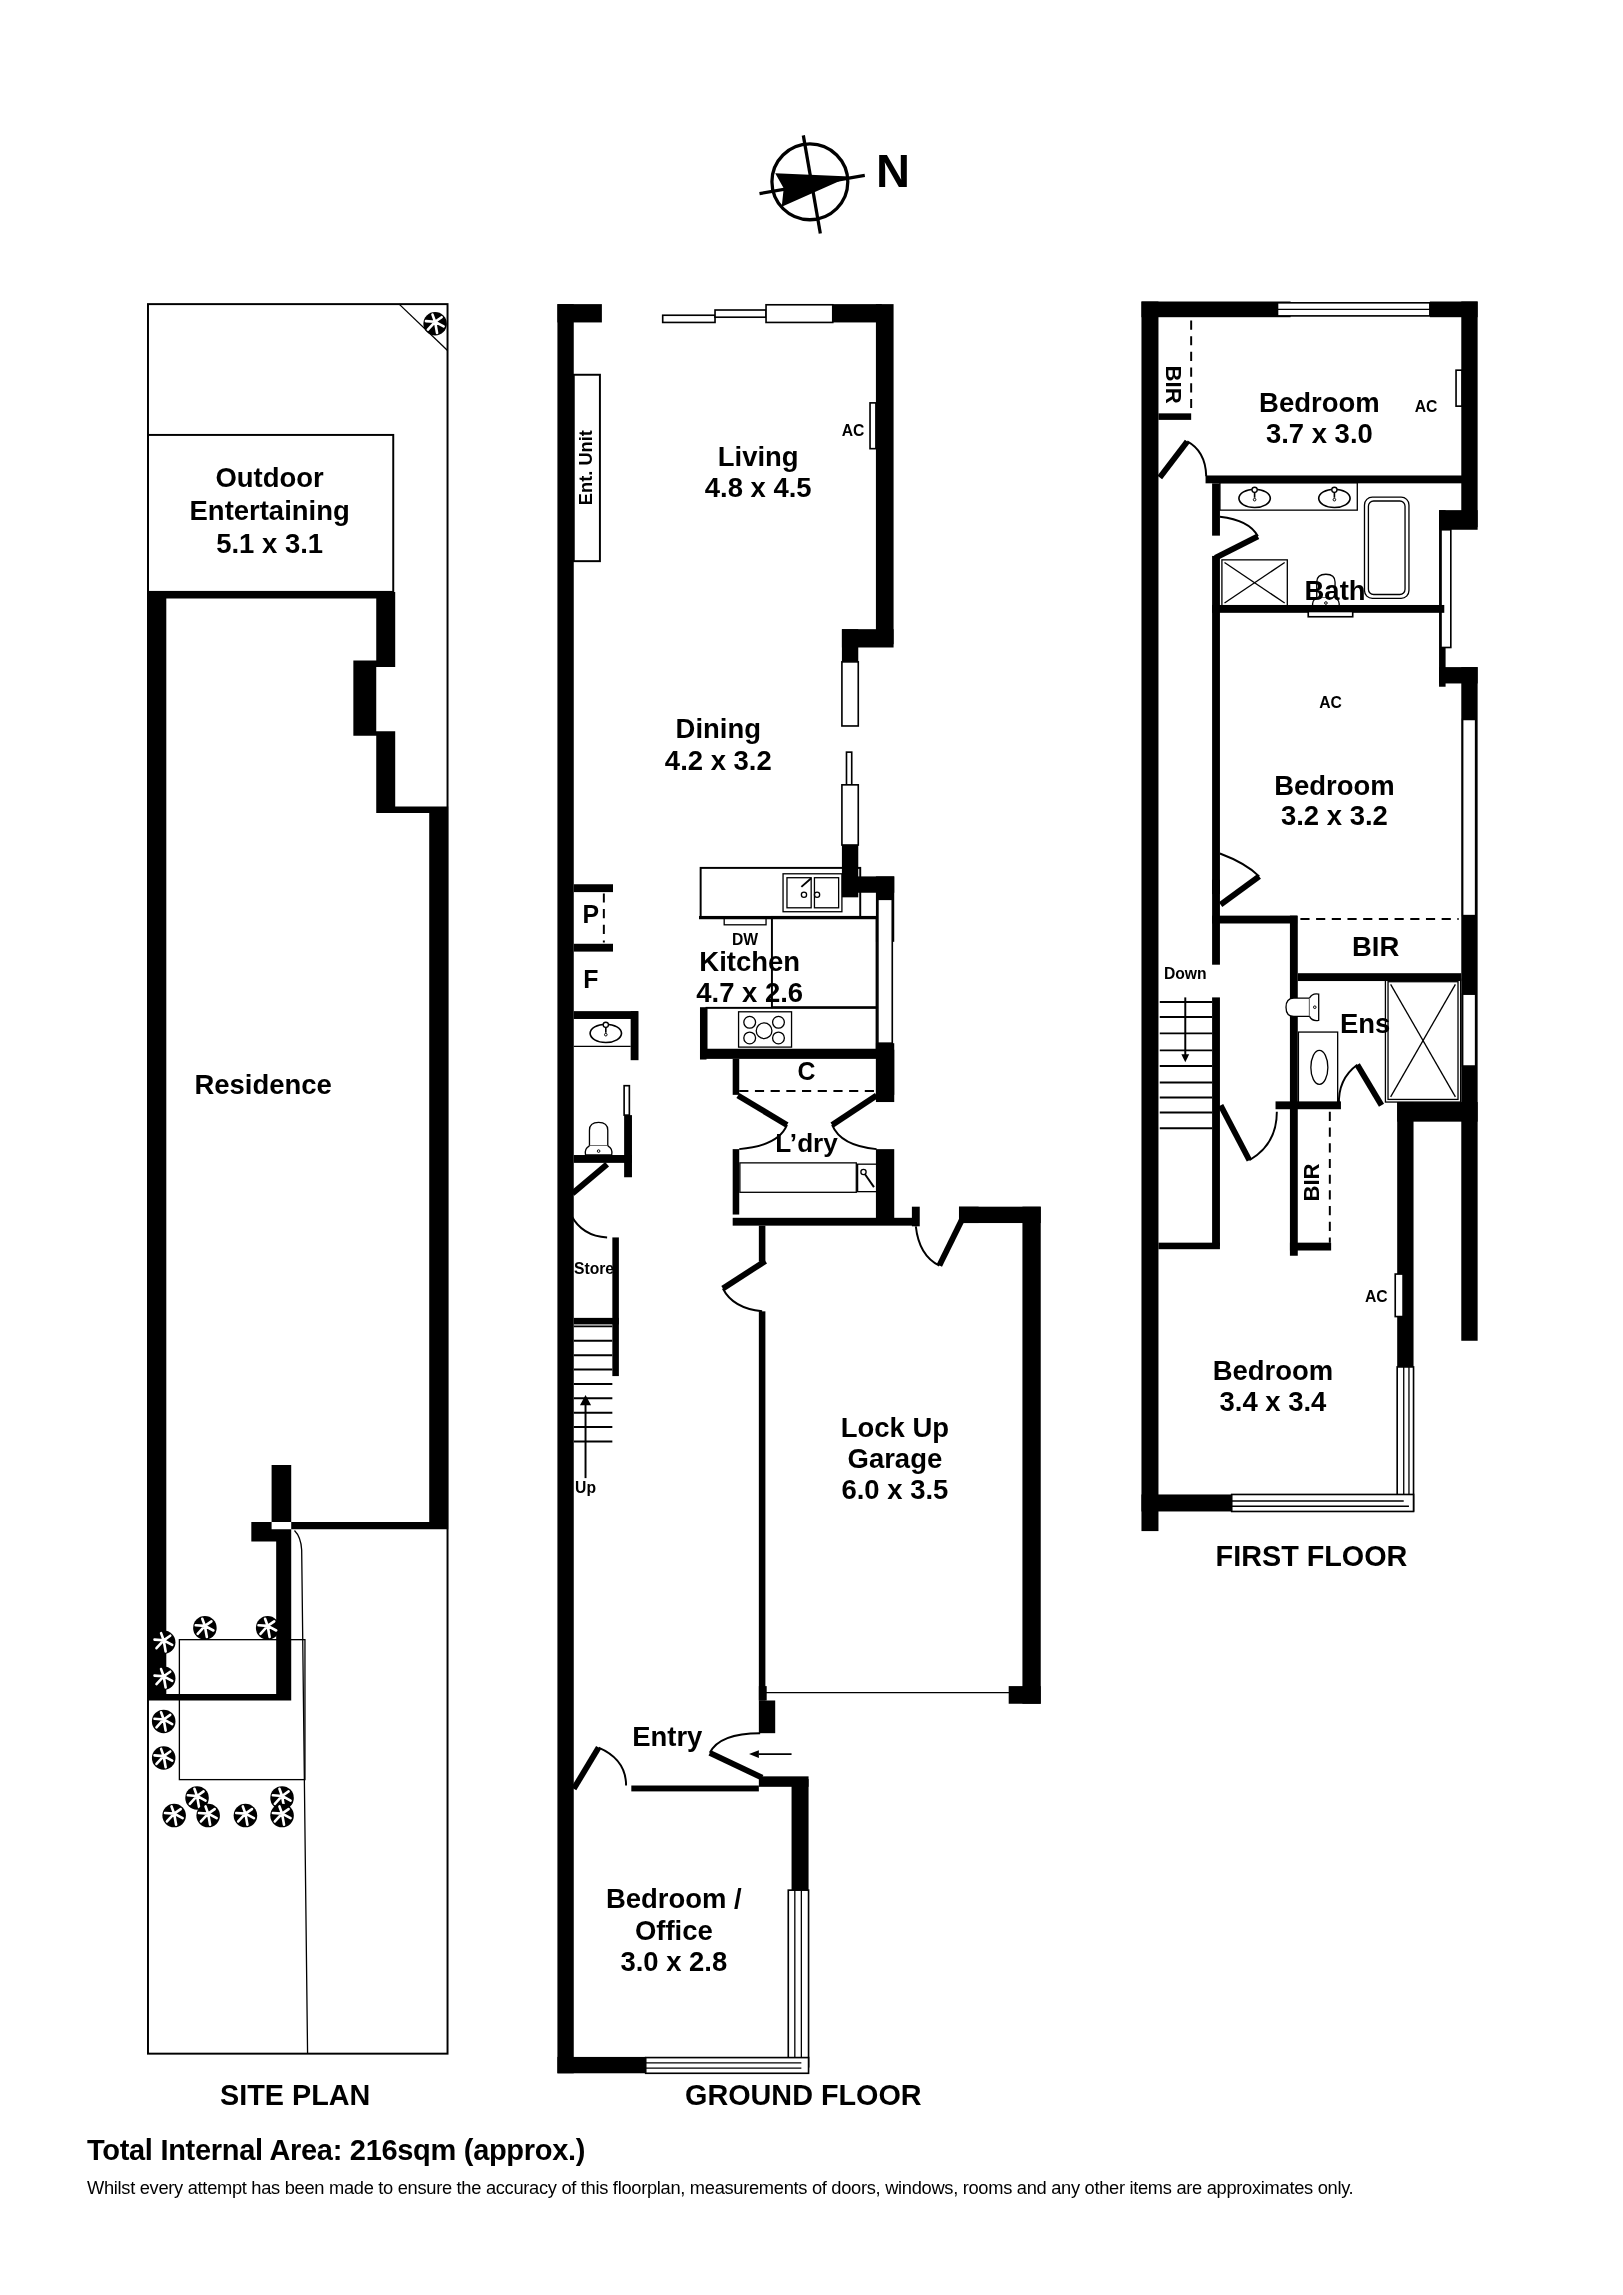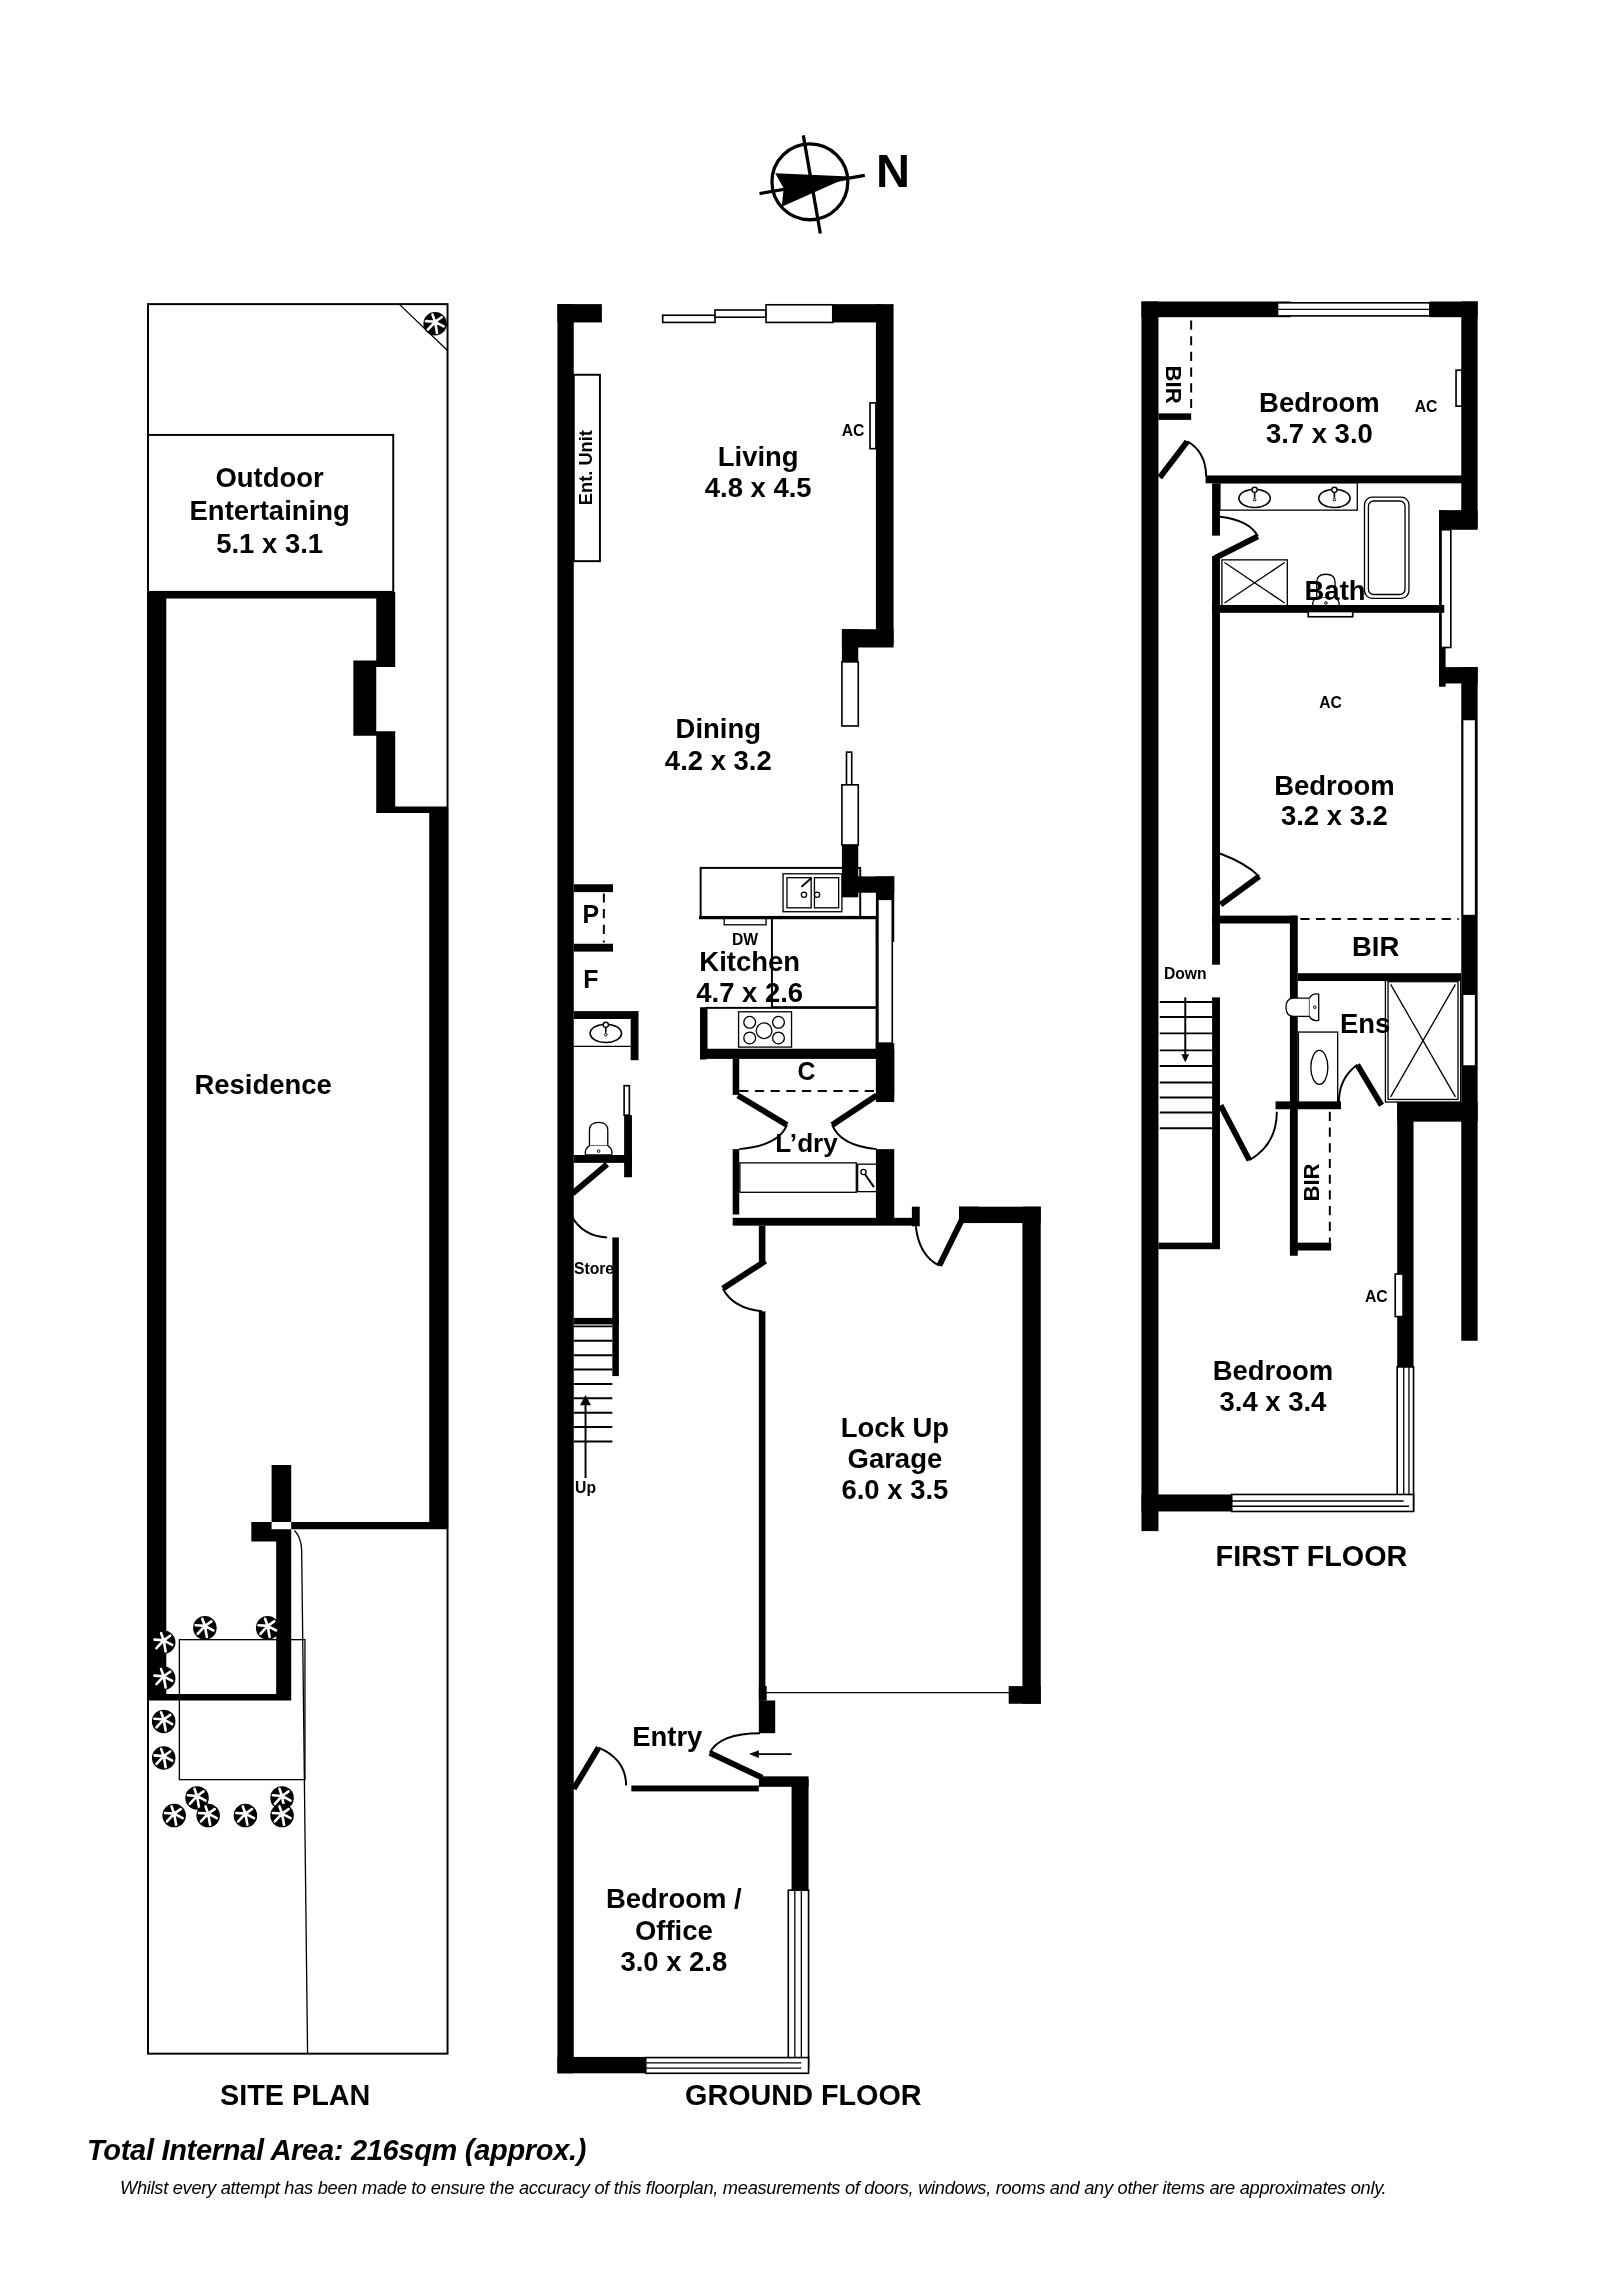--- a/index.html
+++ b/index.html
@@ -10,23 +10,23 @@
   .small { font-size: 28px; }
   .tiny { font-size: 24px; }
   .plan-title { font-size: 44px; }
   .wall { fill: #000; }
   .thin { fill: none; stroke: #000; stroke-width: 3; }
   .thin2 { fill: none; stroke: #000; stroke-width: 2; }
   .dash { fill: none; stroke: #000; stroke-width: 3; stroke-dasharray: 14 10; }
   .win { fill: #fff; stroke: #000; stroke-width: 2.5; }
   .door { fill: none; stroke: #000; stroke-width: 3; }
   .doorleaf { stroke: #000; stroke-width: 9; }
-  #footer { position: absolute; left: 87px; top: 2134px; width: 1505px; font-style: italic; }
+  #footer { position: absolute; left: 87px; top: 2134px; width: 1505px; }
   #footer .area { font-weight: bold; font-size: 29px; letter-spacing: -0.3px; }
-  #footer .disc { font-size: 18.3px; line-height: 23.6px; margin-top: 9.2px; letter-spacing: -0.3px; margin-left: 33px; }
+  #footer .disc { font-size: 18.3px; line-height: 23.6px; margin-top: 9.2px; letter-spacing: -0.3px; }
 </style>
 </head>
 <body>
 
 <svg id="plan" viewBox="0 0 2481 3509" xmlns="http://www.w3.org/2000/svg">
   <defs>
     <g id="tree">
       <circle cx="0" cy="0" r="18" fill="#000"></circle>
       <path d="M0,-3 L-4,-14 M0,-3 L10,-10 M0,-3 L13,4 M0,-3 L3,14 M0,-3 L-11,9 M0,-3 L-14,-4" stroke="#fff" stroke-width="4" stroke-linecap="round"></path>
     </g>

